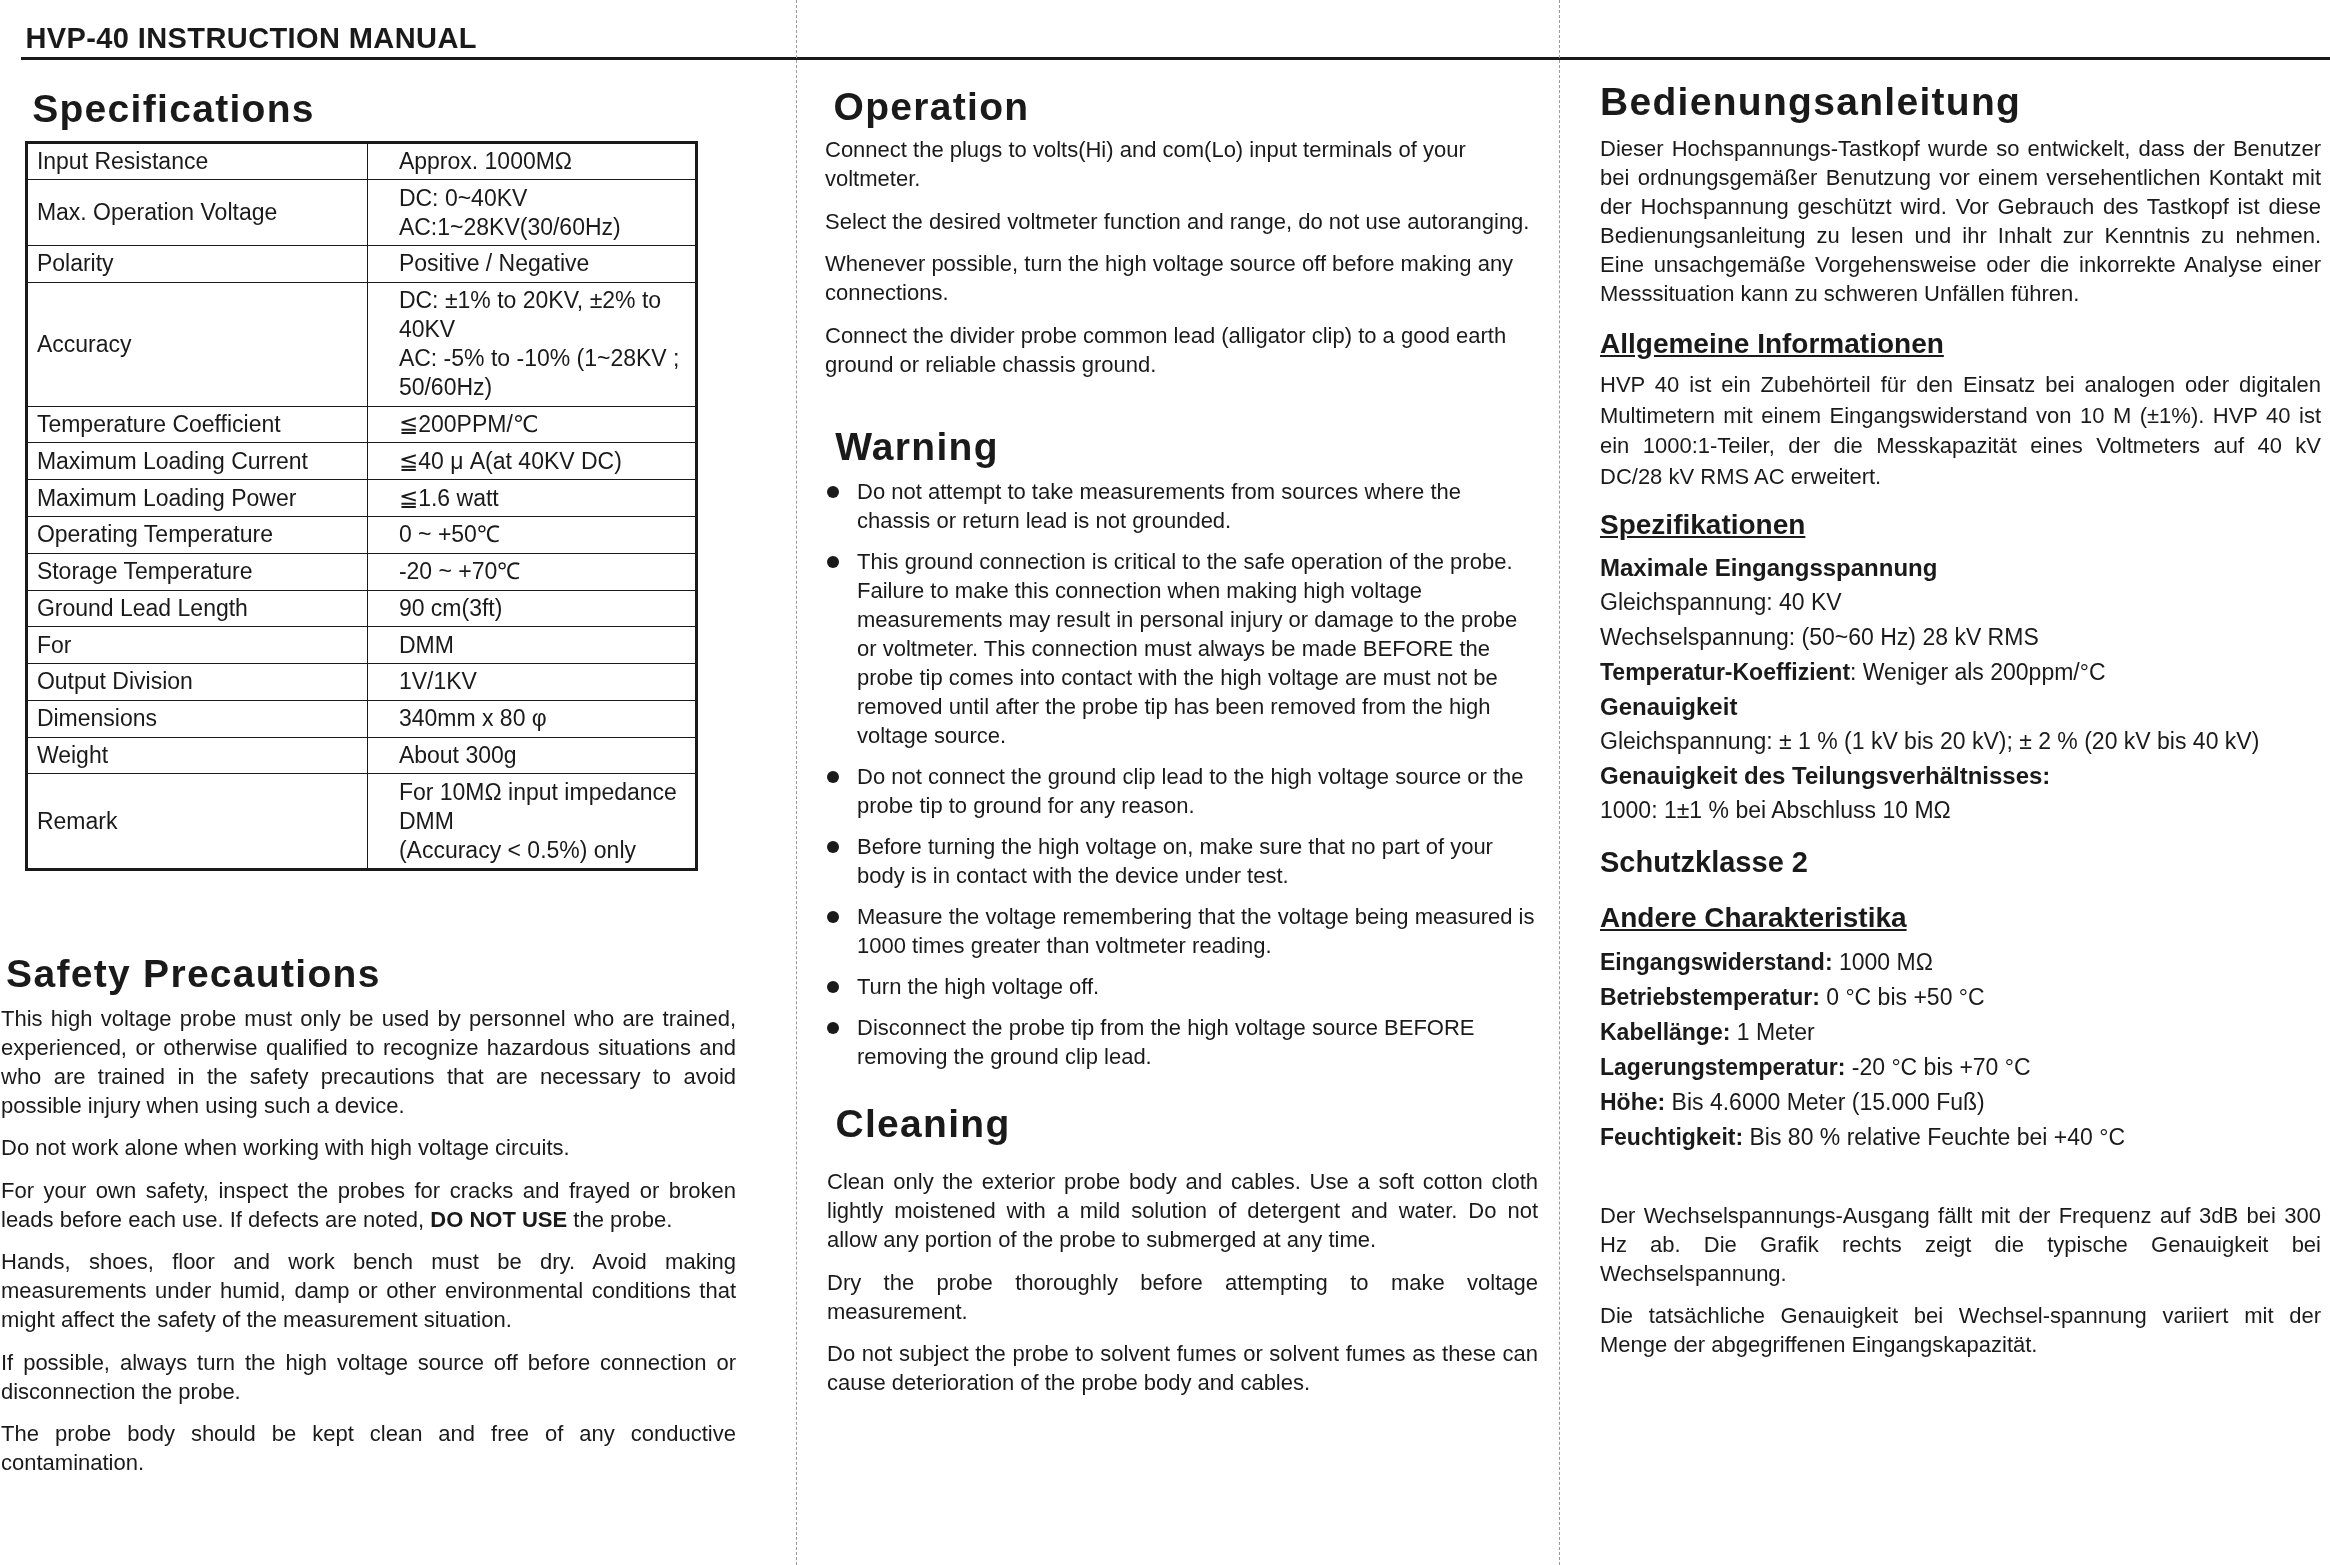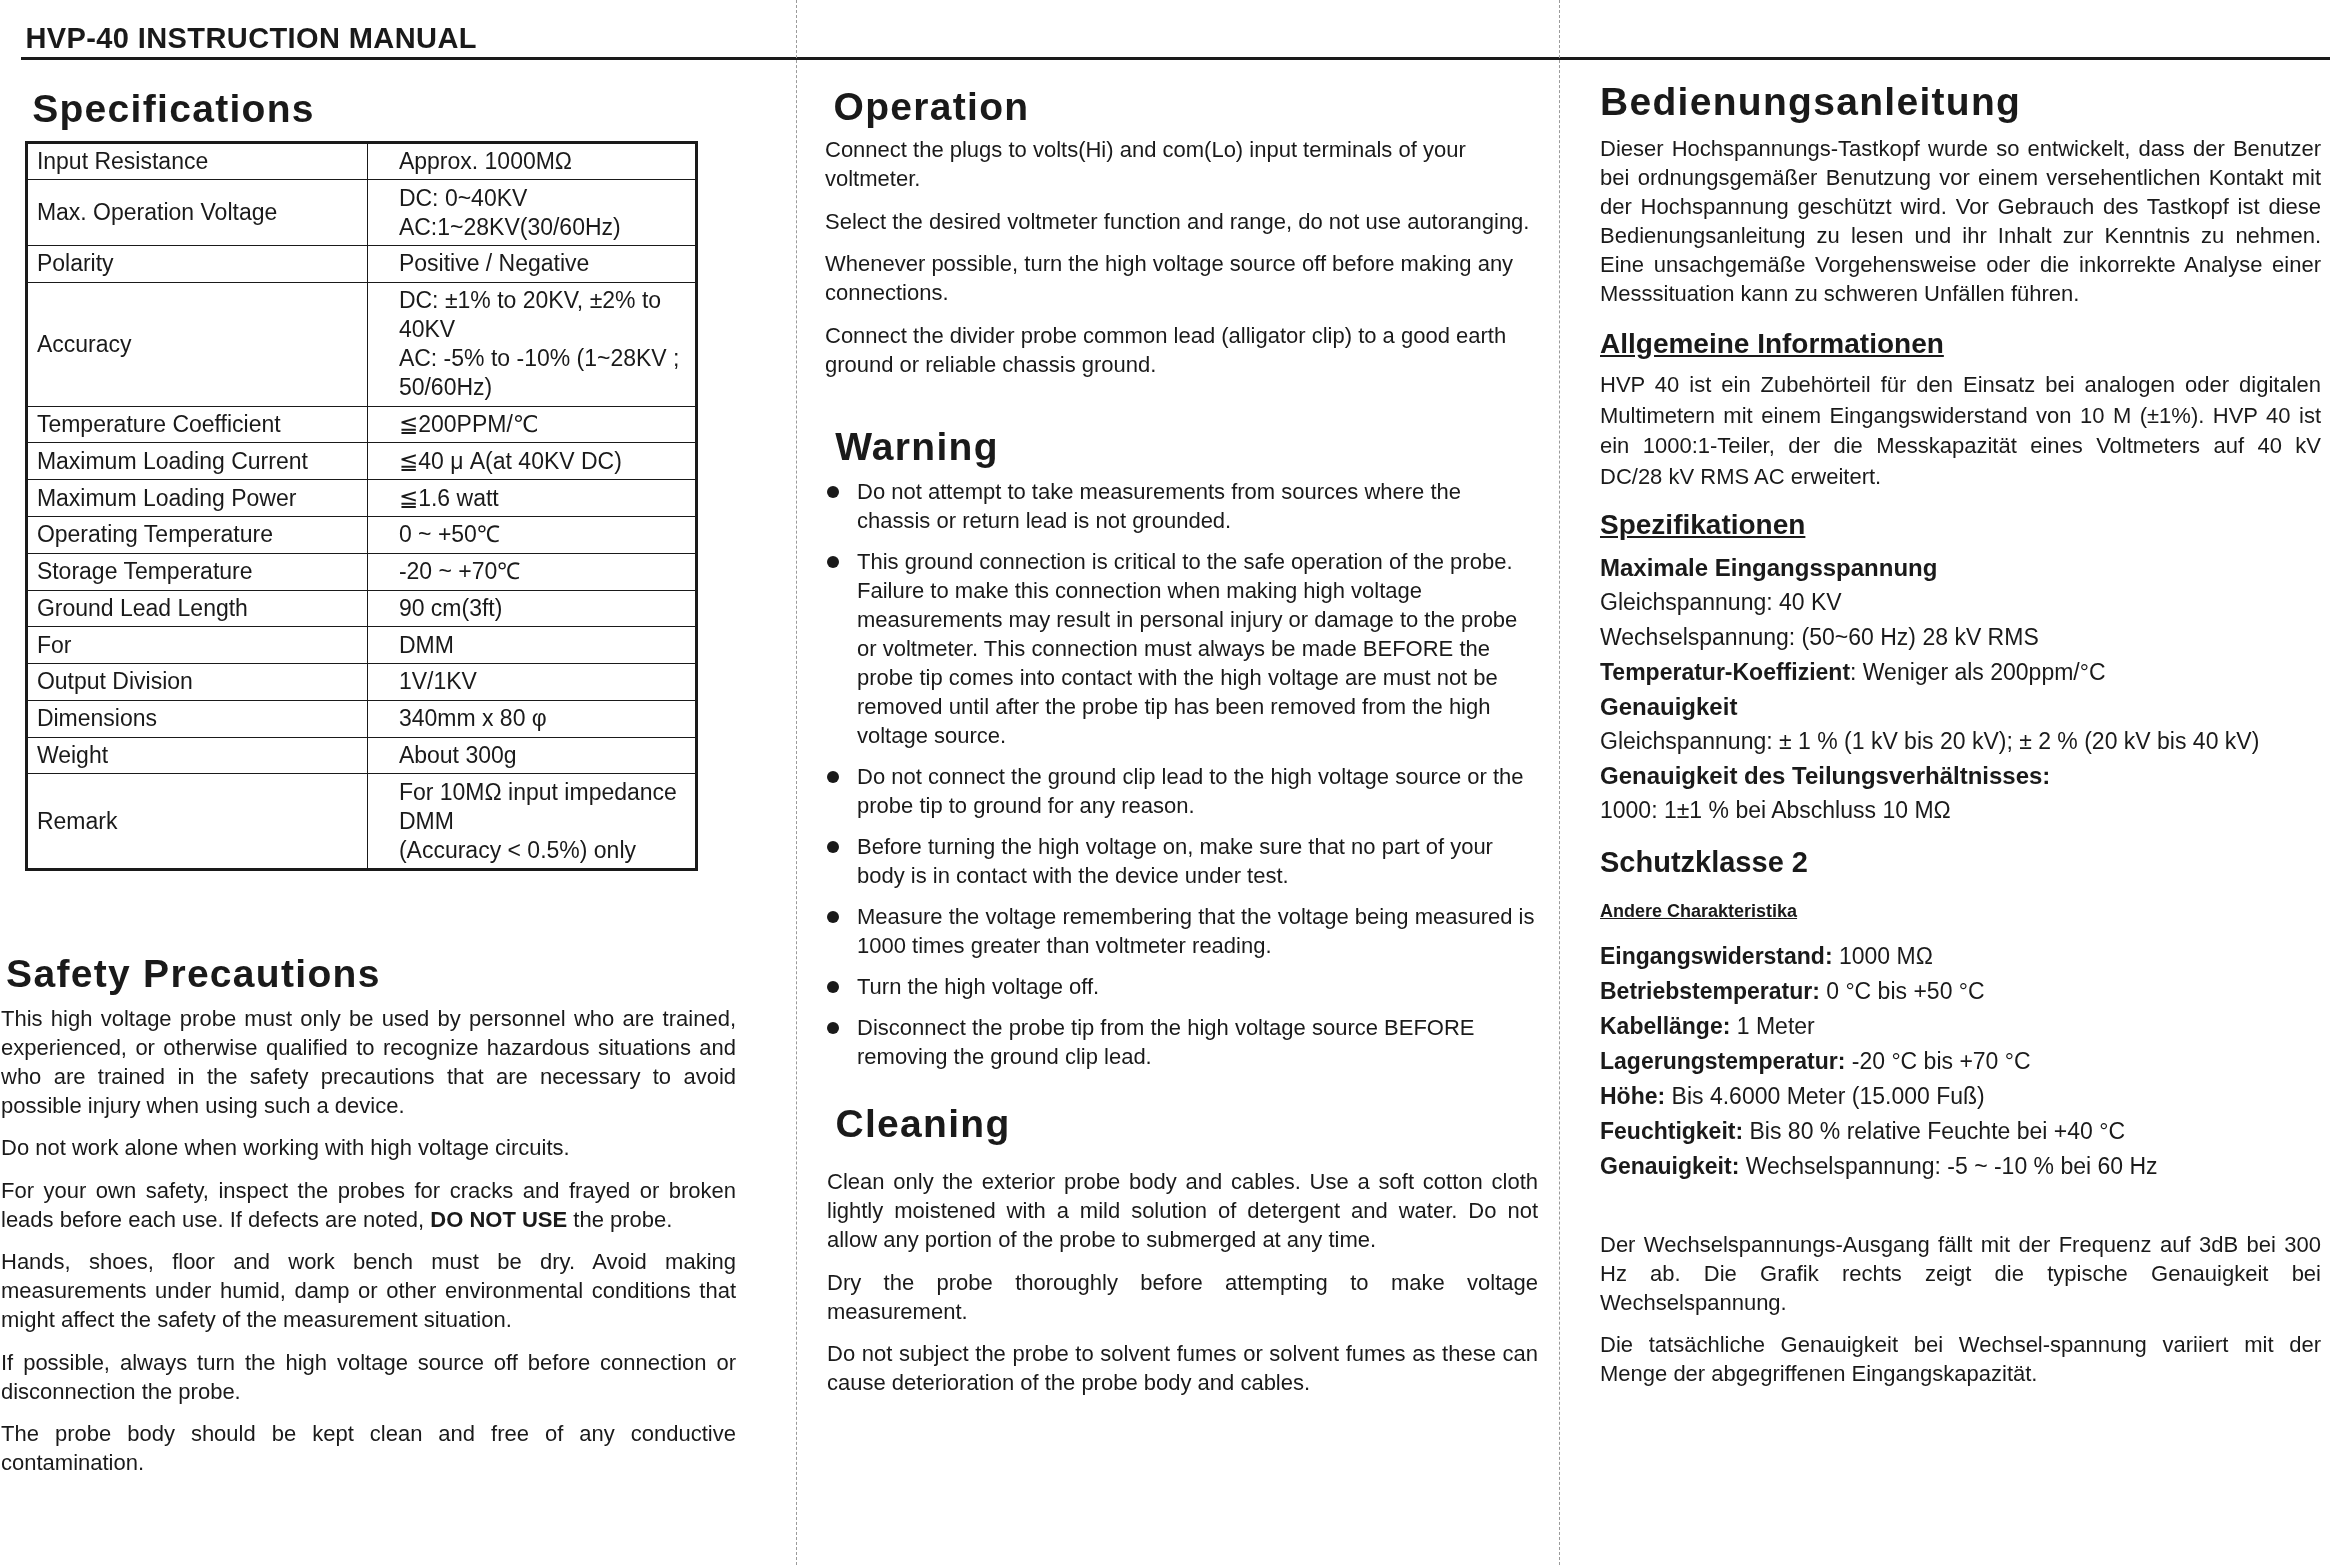--- a/index.html
+++ b/index.html
@@ -185,26 +185,25 @@
   <h3 style="margin-top:12px;">Spezifikationen</h3>
   <h4>Maximale Eingangsspannung</h4>
   <div class="ln">Gleichspannung: 40 KV</div>
   <div class="ln">Wechselspannung: (50~60 Hz) 28 kV RMS</div>
   <div class="ln"><b>Temperatur-Koeffizient</b><span>: Weniger als 200ppm/°C</span></div>
   <h4>Genauigkeit</h4>
   <div class="ln">Gleichspannung: ± 1 % (1 kV bis 20 kV); ± 2 % (20 kV bis 40 kV)</div>
   <h4>Genauigkeit des Teilungsverhältnisses:</h4>
   <div class="ln" style="margin-bottom:15.2px;">1000: 1±1 % bei Abschluss 10 MΩ</div>
   <div class="big">Schutzklasse 2</div>
-  <h3 style="font-size:18px; margin-top:11px;">Andere Charakteristika</h3>
+  <h3 style="font-size:28px; margin-top:17px;">Andere Charakteristika</h3>
   <div id="de-other">
       <div class="ln"><b>Eingangswiderstand:</b><span> 1000 MΩ</span></div>
       <div class="ln"><b>Betriebstemperatur:</b><span> 0 °C bis +50 °C</span></div>
       <div class="ln"><b>Kabellänge:</b><span> 1 Meter</span></div>
       <div class="ln"><b>Lagerungstemperatur:</b><span> -20 °C bis +70 °C</span></div>
       <div class="ln"><b>Höhe:</b><span> Bis 4.6000 Meter (15.000 Fuß)</span></div>
       <div class="ln"><b>Feuchtigkeit:</b><span> Bis 80 % relative Feuchte bei +40 °C</span></div>
-      <div class="ln"><b>Genauigkeit:</b><span> Wechselspannung: -5 ~ -10 % bei 60 Hz</span></div>
     </div>
   <p class="just" style="margin-top:46px;">Der Wechselspannungs-Ausgang fällt mit der Frequenz auf 3dB bei 300 Hz ab. Die Grafik rechts zeigt die typische Genauigkeit bei Wechselspannung.</p>
   <p class="just">Die tatsächliche Genauigkeit bei Wechsel-spannung variiert mit der Menge der abgegriffenen Eingangskapazität.</p>
 </div>
 
 
 </body></html>

